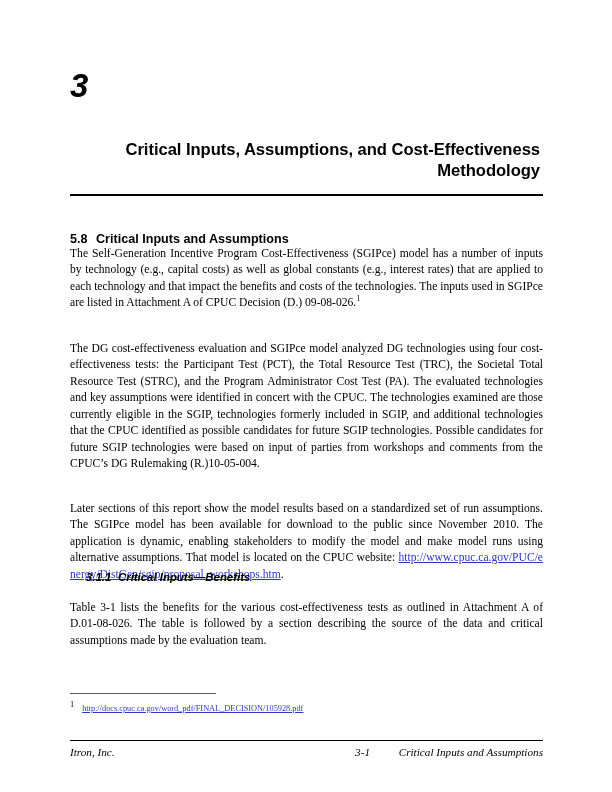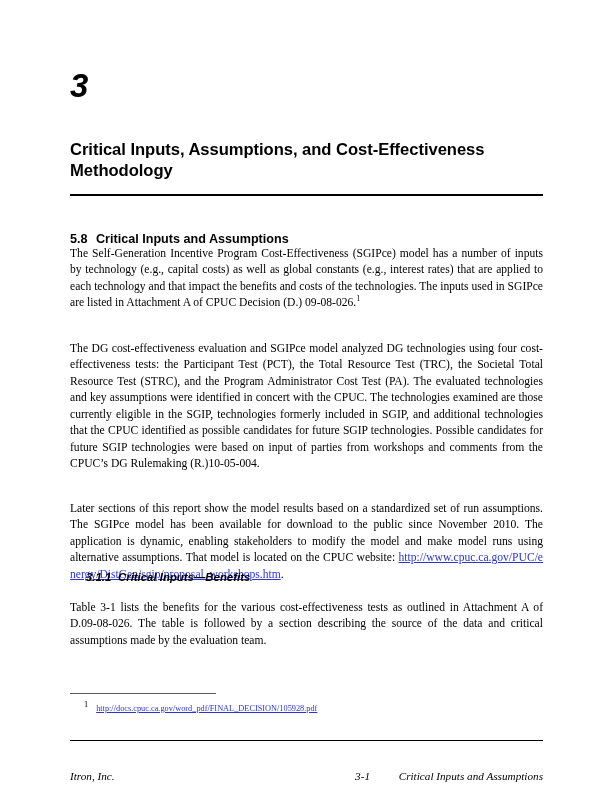--- a/index.html
+++ b/index.html
@@ -42,20 +42,21 @@
     position: absolute;
     left: 70px;
     top: 128px;
     width: 470px;
     font-family: "Liberation Sans", "DejaVu Sans", sans-serif;
     font-weight: bold;
     font-size: 16.6px;
     line-height: 21px;
     letter-spacing: -0.05px;
     color: #000;
+    text-align: right;
   }
 
   
   .title-rule {
     position: absolute;
     left: 70px;
     top: 194px;
     width: 473px;
     height: 0;
     border-top: 2.1px solid #000;
@@ -138,21 +139,20 @@
   }
   .footnote {
     position: absolute;
     left: 70px;
     top: 703px;
     width: 473px;
     font-family: "Liberation Serif", "DejaVu Serif", serif;
     font-size: 8.3px;
     line-height: 12px;
     color: #000;
-    margin-left: 14px;
   }
   .footnote .fn-marker {
     font-size: 8.3px;
     vertical-align: super;
     line-height: 0;
     margin-right: 8px;
   }
   .footnote .doc-link {
     font-size: 8.3px;
   }
@@ -171,21 +171,20 @@
     left: 70px;
     top: 745px;
     width: 473px;
     display: flex;
     align-items: baseline;
     font-family: "Liberation Serif", "DejaVu Serif", serif;
     font-style: italic;
     font-size: 11.2px;
     line-height: 15px;
     color: #000;
-    margin-top: 24px;
   }
   .footer-left  { flex: 0 0 200px; text-align: left; }
   .footer-center{ flex: 0 0 100px; text-align: right; }
   .footer-right { flex: 1 1 auto; text-align: right; }
 </style>
 </head>
 <body>
 
 <div class="page">
 
@@ -206,21 +205,21 @@
   <p class="para para-2">The DG cost-effectiveness evaluation and SGIPce model analyzed DG technologies using four cost-effectiveness tests:  the Participant Test (PCT), the Total Resource Test (TRC), the Societal Total Resource Test (STRC), and the Program Administrator Cost Test (PA).  The evaluated technologies and key assumptions were identified in concert with the CPUC.  The technologies examined are those currently eligible in the SGIP, technologies formerly included in SGIP, and additional technologies that the CPUC identified as possible candidates for future SGIP technologies.  Possible candidates for future SGIP technologies were based on input of parties from workshops and comments from the CPUC’s DG Rulemaking (R.)10-05-004.</p>
 
   <p class="para para-3">
     <span>Later sections of this report show the model results based on a standardized set of run assumptions.  The SGIPce model has been available for download to the public since November 2010.  The application is dynamic, enabling stakeholders to modify the model and make model runs using alternative assumptions.      That model is located on the CPUC website: </span><a class="doc-link" href="#">http://www.cpuc.ca.gov/PUC/energy/DistGen/sgip/proposal_workshops.htm</a><span>.</span>
   </p>
 
   <h3 class="subsection-heading">
     <span class="num">3.1.1</span><span>Critical Inputs—Benefits</span>
   </h3>
 
-  <p class="para para-4">Table 3-1 lists the benefits for the various cost-effectiveness tests as outlined in Attachment A of D.09-08-026.  The table is followed by a section describing the source of the data and critical assumptions made by the evaluation team.</p>
+  <p class="para para-4">Table 3-1 lists the benefits for the various cost-effectiveness tests as outlined in Attachment A of D.01-08-026.  The table is followed by a section describing the source of the data and critical assumptions made by the evaluation team.</p>
 
   <div class="footnote-rule"></div>
 
   <div class="footnote">
     <span class="fn-marker">1</span><a class="doc-link" href="#">http://docs.cpuc.ca.gov/word_pdf/FINAL_DECISION/105928.pdf</a>
   </div>
 
   <div class="footer-rule"></div>
 
   <div class="footer">

